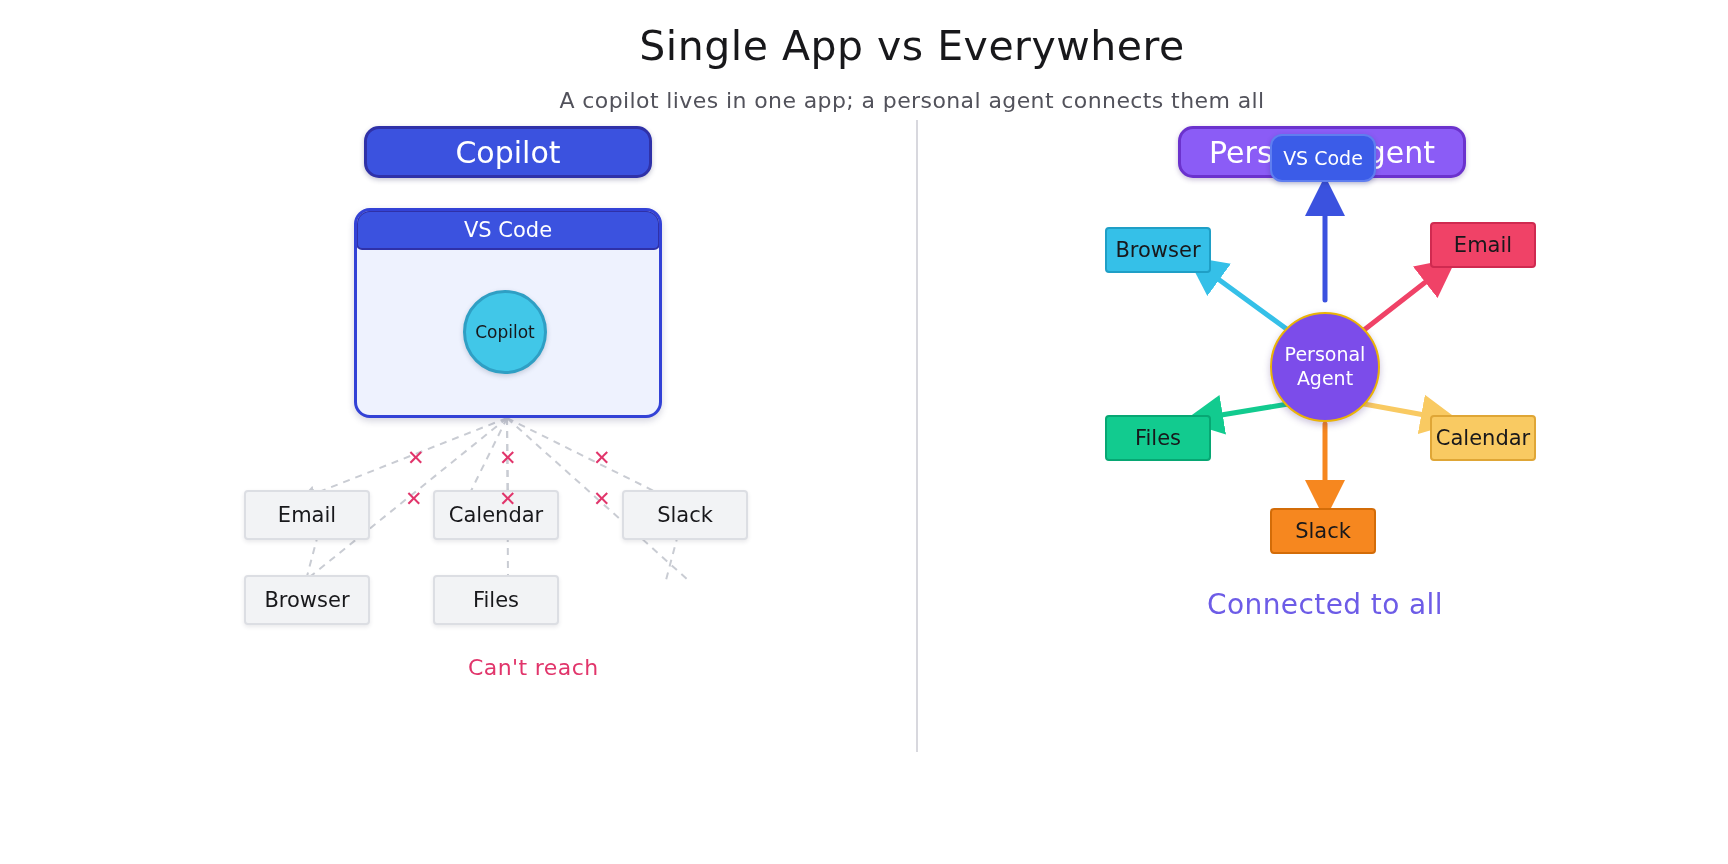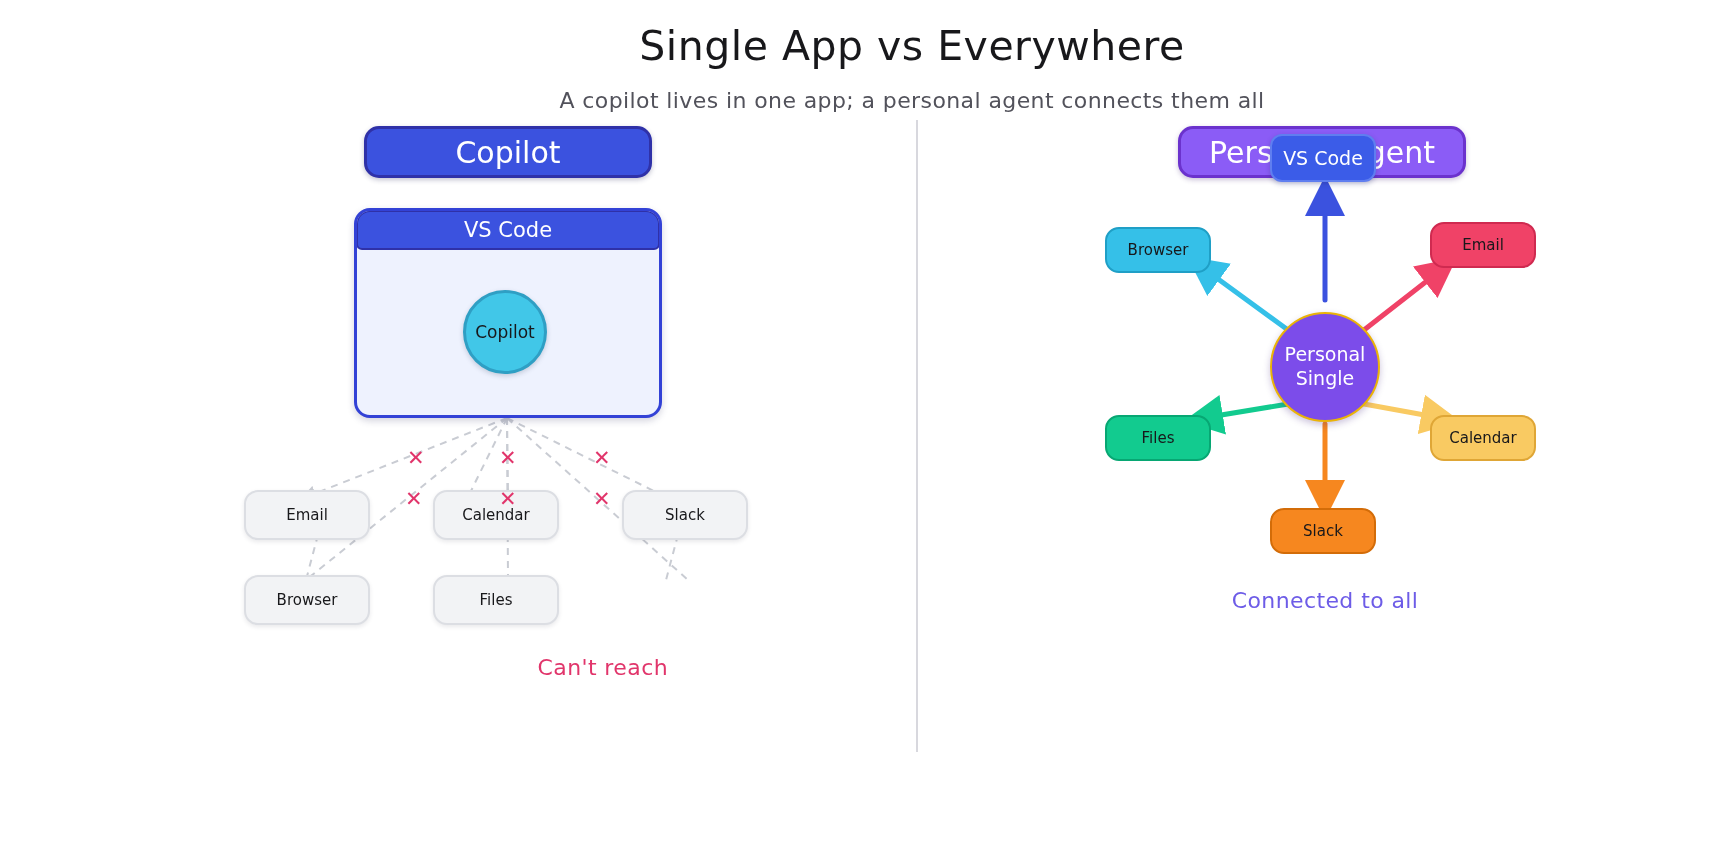--- a/index.html
+++ b/index.html
@@ -64,22 +64,22 @@
     height: 632px;
     background: #d8d8de;
   }
   
   .node {
     position: absolute;
     box-sizing: border-box;
     display: flex;
     align-items: center;
     justify-content: center;
-    border-radius: 14px;
-    font-size: 15px;
+    border-radius: 4px;
+    font-size: 21px;
     white-space: nowrap;
   }
   
   .copilot-header {
     left: 316px;
     top: 126px;
     width: 288px;
     height: 52px;
     background: #3b52df;
     border: 3px solid #2f31a8;
@@ -138,21 +138,21 @@
     background: #f2f3f5;
     border: 2px solid #dcdee3;
     color: #18181b;
     box-shadow: 0 2px 4px rgba(40,40,60,0.10);
   }
   .cant-reach {
     position: absolute;
     left: 420px;
     top: 655px;
     width: 200px;
-    text-align: right;
+    text-align: left;
     font-size: 22px;
     color: #e1356b;
     letter-spacing: 0.4px;
   }
   .xmark {
     position: absolute;
     color: #e1356b;
     font-size: 21px;
     font-weight: 700;
     line-height: 1;
@@ -212,21 +212,21 @@
   .n-calendar{ left: 1382px; top: 415px; width: 106px; height: 46px;
     background: #f9ca62; border: 2px solid #dfa636; color: #18181b; }
   .n-slack   { left: 1222px; top: 508px; width: 106px; height: 46px;
     background: #f6871f; border: 2px solid #d36c08; color: #18181b; }
   .connected {
     position: absolute;
     left: 1150px;
     top: 588px;
     width: 254px;
     text-align: center;
-    font-size: 22px;
+    font-size: 28px;
     color: #6d5ce7;
     letter-spacing: 0.4px;
   }
   svg.edges {
     position: absolute;
     left: 0;
     top: 0;
     width: 1728px;
     height: 864px;
     pointer-events: none;
@@ -310,21 +310,21 @@
   <div class="xmark" style="left:451px; top:489px;">✕</div>
   <div class="xmark" style="left:545px; top:489px;">✕</div>
 
   <div class="cant-reach">Can't reach</div>
 
   <div class="node agent-header">Personal Agent</div>
   <div class="node vscode-badge">VS Code</div>
 
   <div class="agent-circle">
     <span>Personal</span>
-    <span>Single</span>
+    <span>Agent</span>
   </div>
 
   <div class="node n-browser">Browser</div>
   <div class="node n-email">Email</div>
   <div class="node n-files">Files</div>
   <div class="node n-calendar">Calendar</div>
   <div class="node n-slack">Slack</div>
 
   <div class="connected">Connected to all</div>
 

